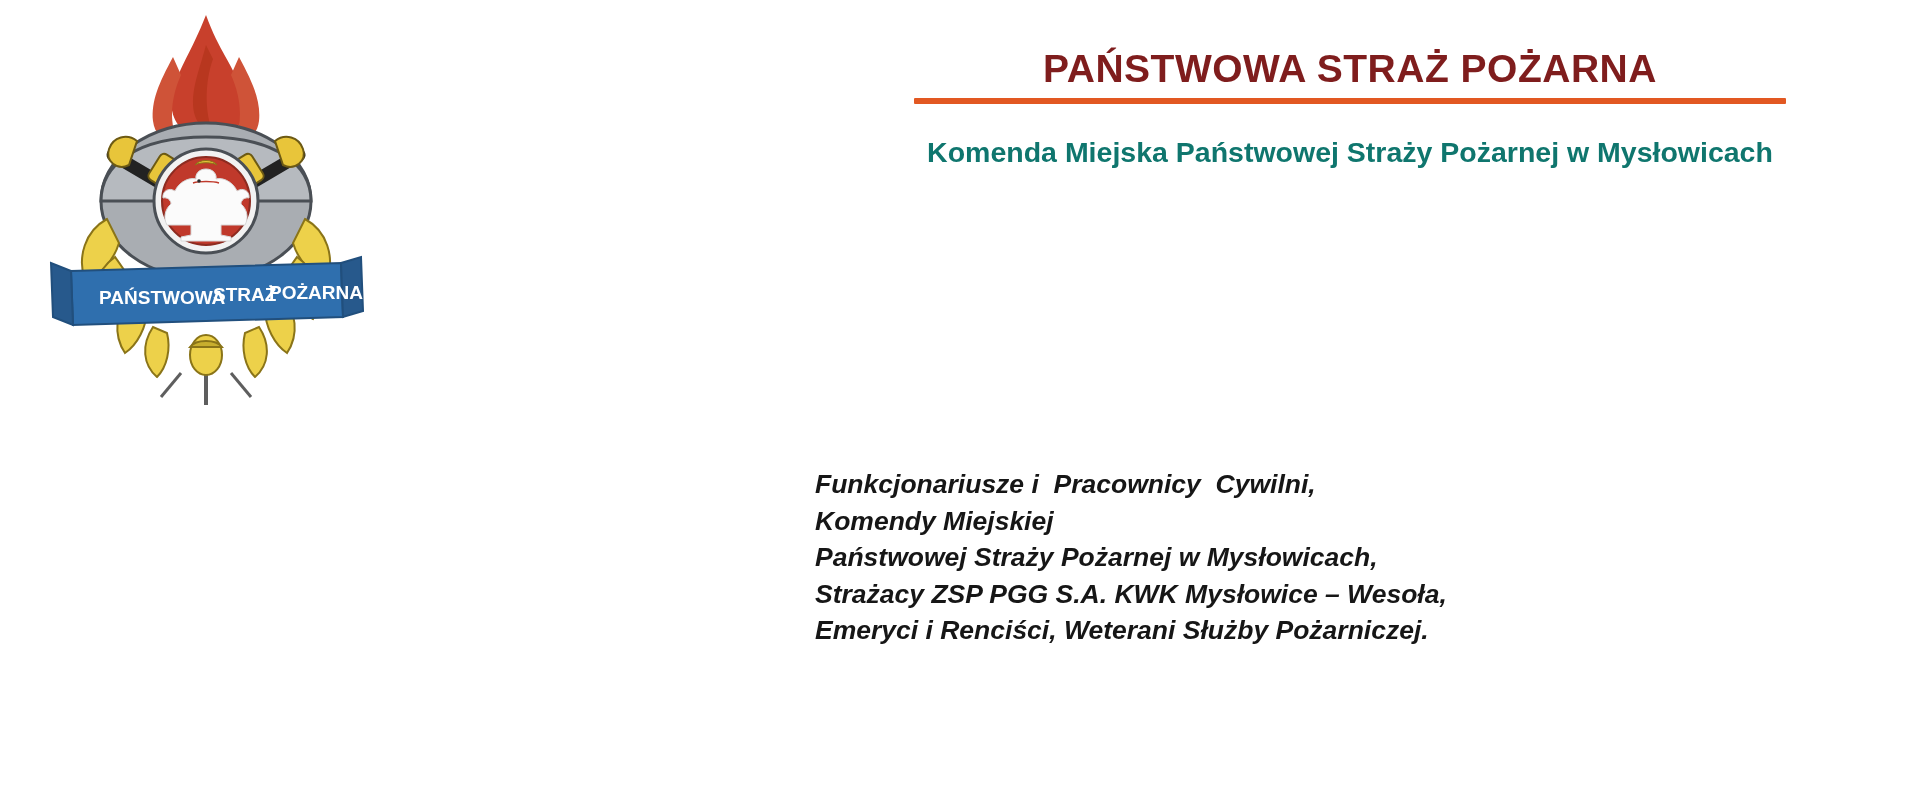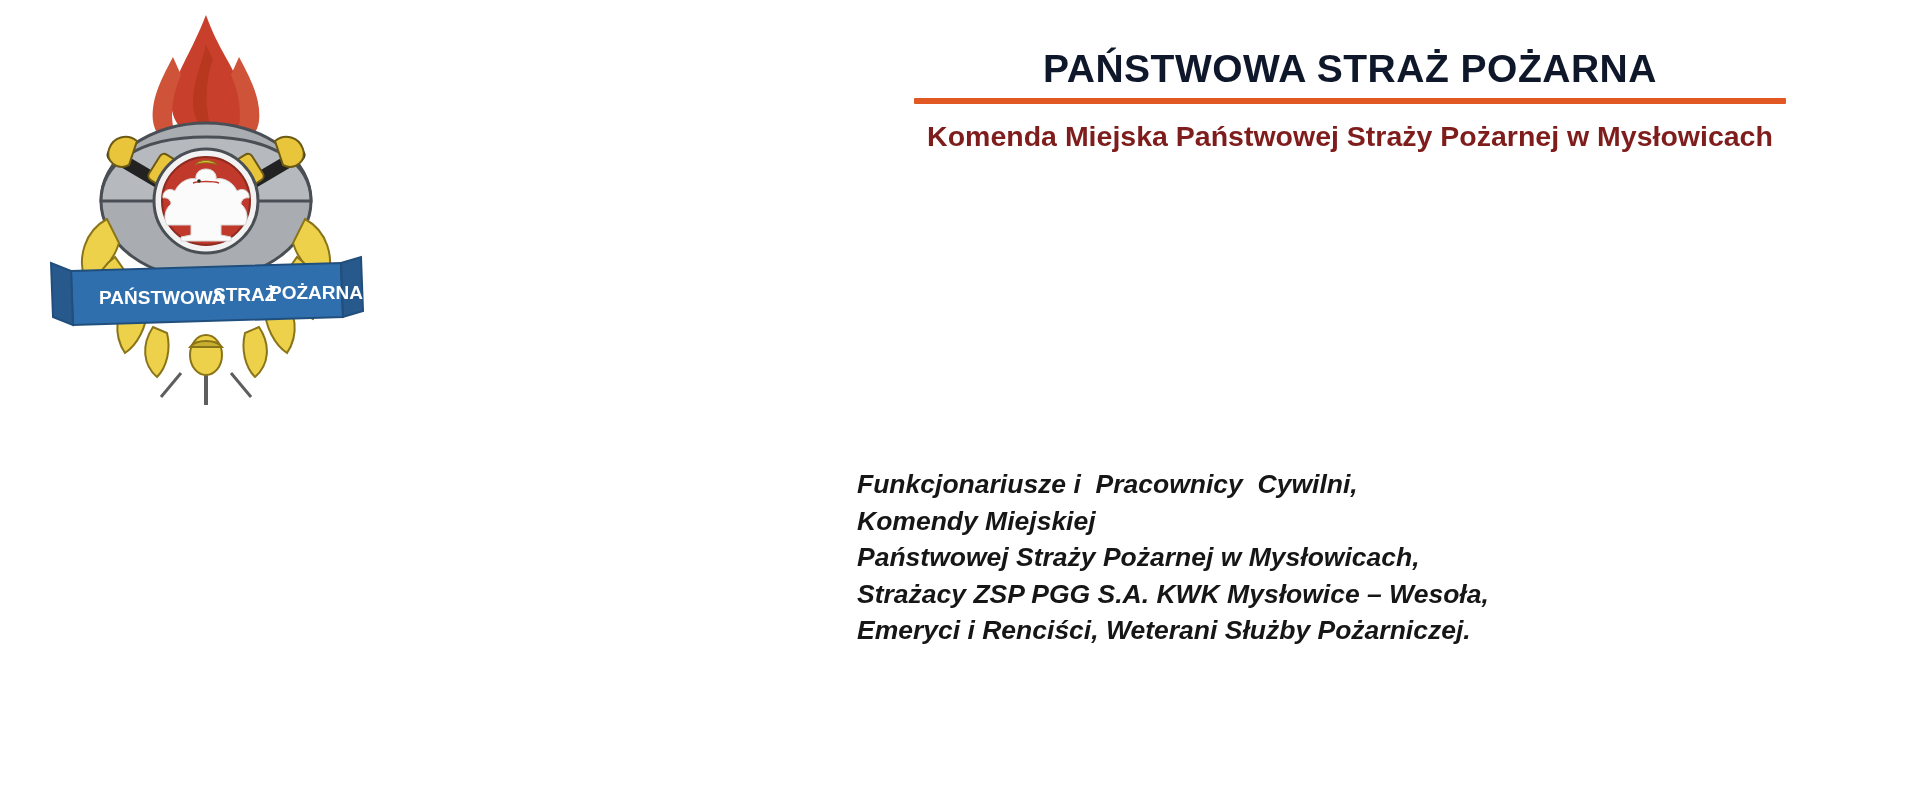--- a/index.html
+++ b/index.html
@@ -31,47 +31,46 @@
     position: absolute;
     left: 820px;
     top: 48px;
     width: 1060px;
     text-align: center;
   }
   #org-title {
     font-size: 39px;
     font-weight: 700;
     letter-spacing: 0.5px;
-    color: #0f172a;
+    color: #7f1d1d;
     line-height: 1.1;
     white-space: nowrap;
   }
   #org-rule {
     margin: 7px auto 0 auto;
     width: 872px;
     height: 6px;
     background: #e25822;
     border-radius: 1px;
   }
   #org-subtitle {
-    margin-top: 15px;
+    margin-top: 31px;
     font-size: 28.5px;
     font-weight: 600;
-    color: #7f1d1d;
+    color: #0f766e;
     line-height: 1.25;
     white-space: nowrap;
   }
 
   
   #addressee-block {
     position: absolute;
     left: 815px;
     top: 466px;
     width: 1000px;
-    margin-left: 42px;
   }
   #addressee-block .line {
     font-size: 26.5px;
     font-weight: 700;
     font-style: italic;
     line-height: 36.5px;
     color: #161616;
     white-space: pre;
   }
 </style>

